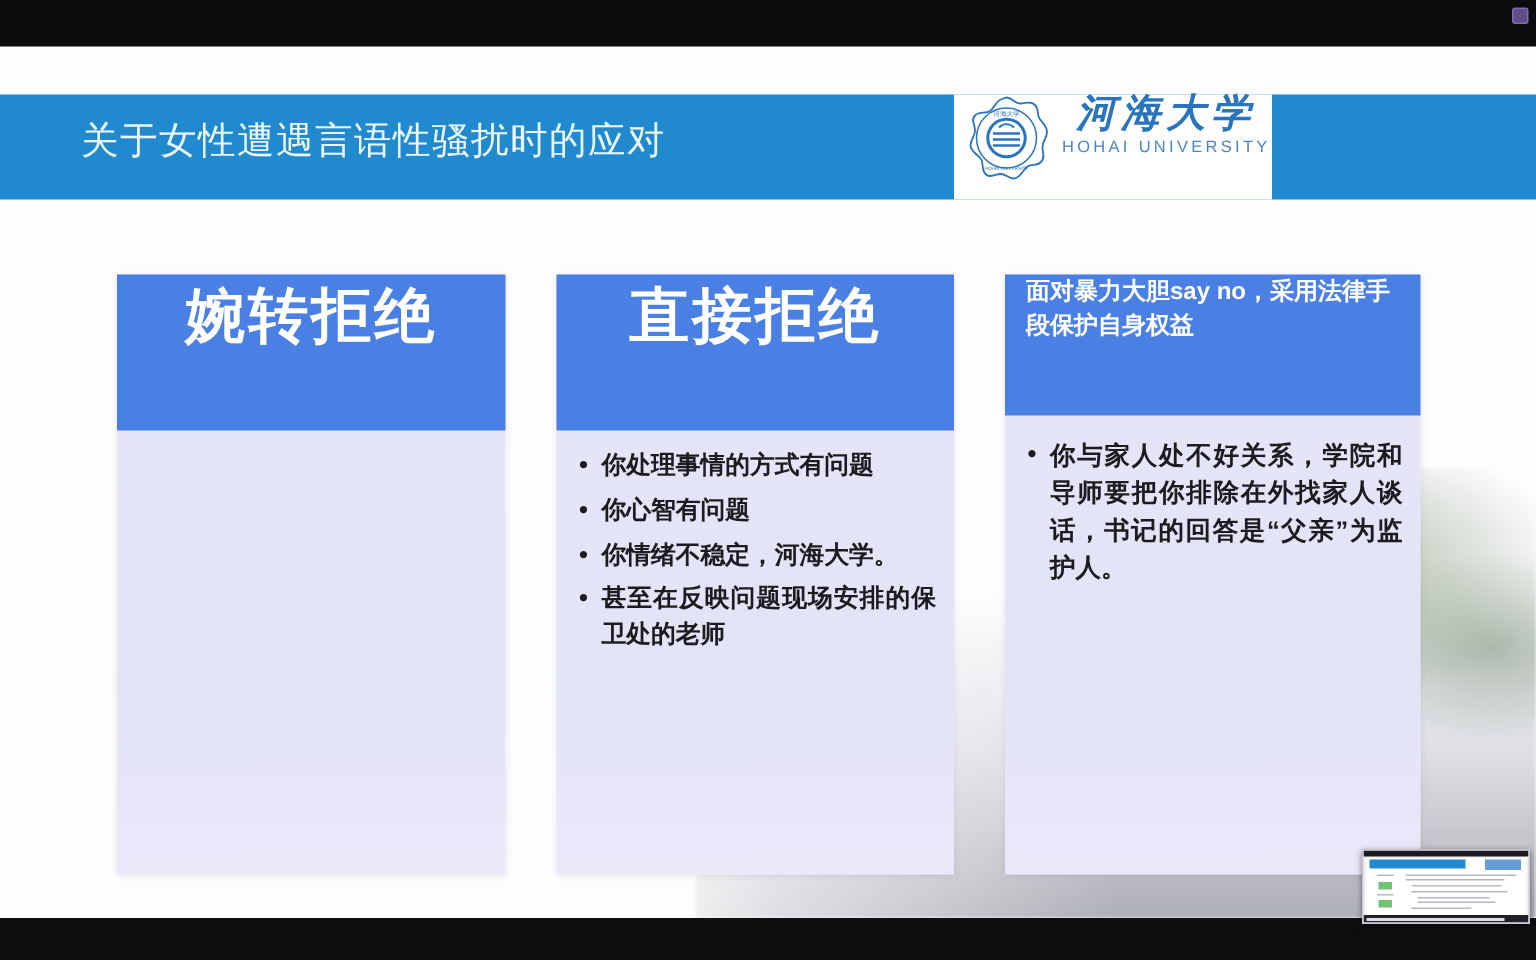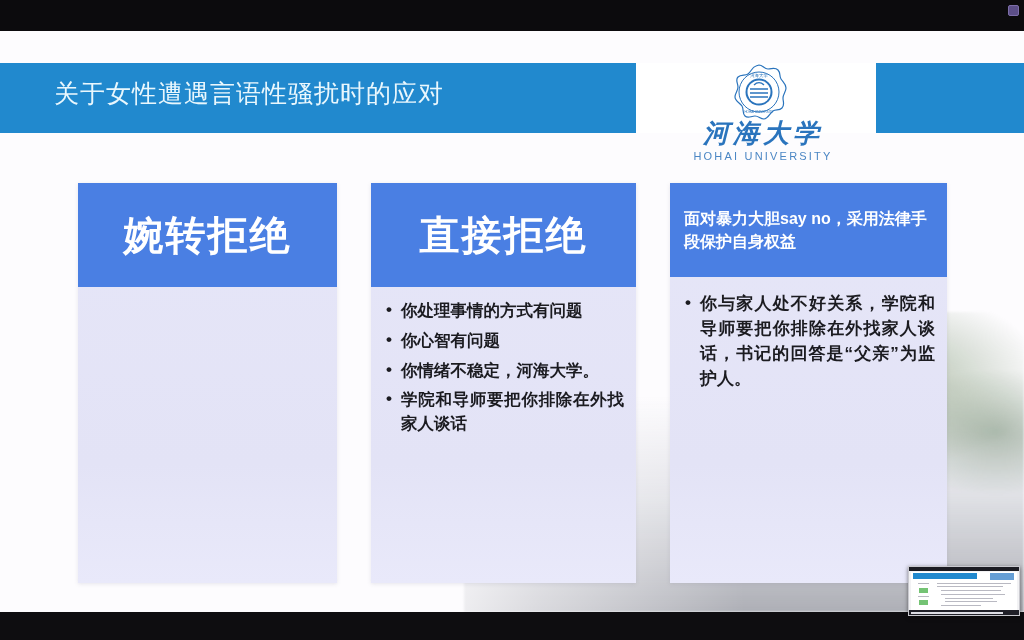--- a/index.html
+++ b/index.html
@@ -79,27 +79,26 @@
   .title-text {
     position: absolute; left: 54px; top: 46px;
     font-family: "Liberation Serif", serif;
     font-size: 25px;
     color: #e9f7fd;
     letter-spacing: 1px;
     white-space: nowrap;
   }
   .logo-plate {
     position: absolute; left: 636px; top: 32px;
-    width: 240px; height: 70px;
+    width: 212px; height: 70px;
     background: #ffffff;
     display: flex;
-    align-items: center;
+    align-items: flex-start;
     padding-left: 6px;
     box-sizing: border-box;
-    flex-direction: column;
   }
   .seal {
     width: 58px; height: 58px;
     flex: none;
     position: relative;
   }
   .logo-wordmark {
     margin-left: 8px;
     display: flex;
     flex-direction: column;
@@ -132,21 +131,20 @@
   .card-1 { left: 78px;  width: 259px; height: 400px; }
   .card-2 { left: 371px; width: 265px; height: 400px; }
   .card-3 { left: 670px; width: 277px; height: 400px; }
 
   .card-head {
     position: absolute; left: 0; top: 0;
     width: 100%;
     background: #4a7fe3;
     box-sizing: border-box;
     display: flex;
-    align-items: center;
     justify-content: center;
   }
   .head-big {
     height: 104px;
   }
   .head-big .head-text {
     font-family: "Liberation Sans", sans-serif;
     font-size: 40px;
     font-weight: bold;
     color: #ffffff;
@@ -305,21 +303,21 @@
 
     <div class="card card-2">
       <div class="card-head head-big">
         <span class="head-text">直接拒绝</span>
       </div>
       <div class="card-body body-2">
         <ul class="bullets">
           <li>你处理事情的方式有问题</li>
           <li>你心智有问题</li>
           <li>你情绪不稳定，河海大学。</li>
-          <li>学院和导师要把你排除在外找家人谈话</li>
+          <li>甚至在反映问题现场安排的保卫处的老师</li>
         </ul>
       </div>
     </div>
 
     <div class="card card-3">
       <div class="card-head head-small">
         <span class="head-text">面对暴力大胆say no，采用法律手段保护自身权益</span>
       </div>
       <div class="card-body body-3">
         <ul class="bullets">

